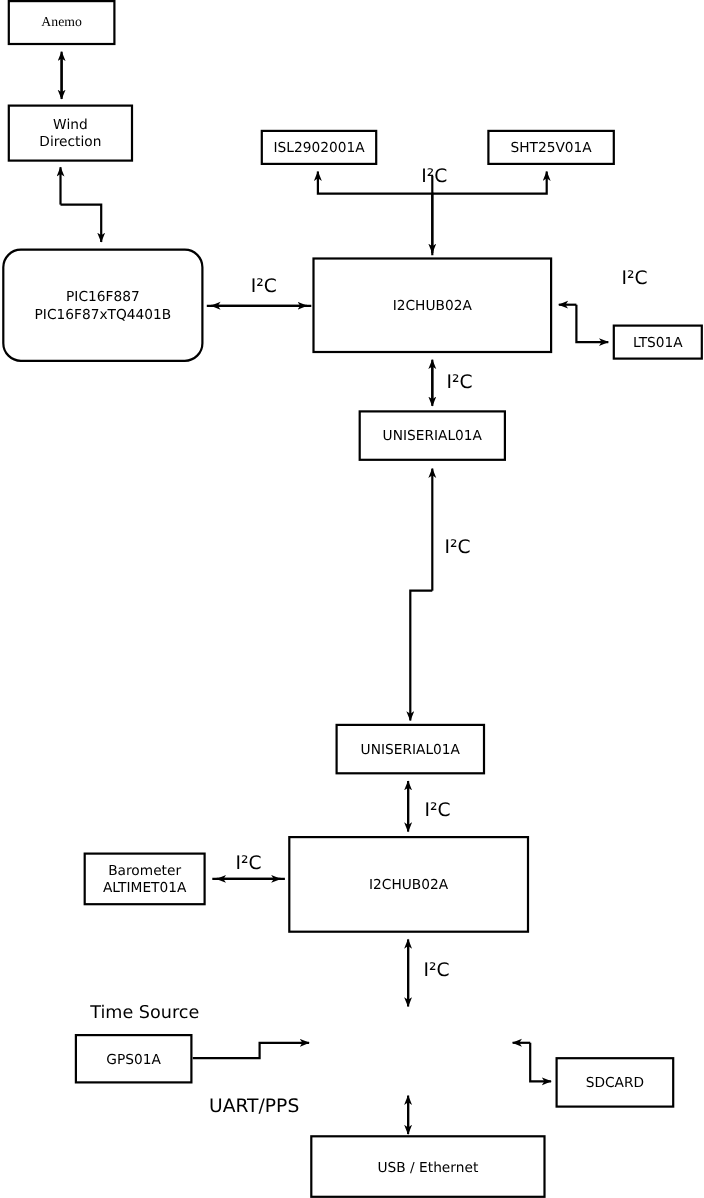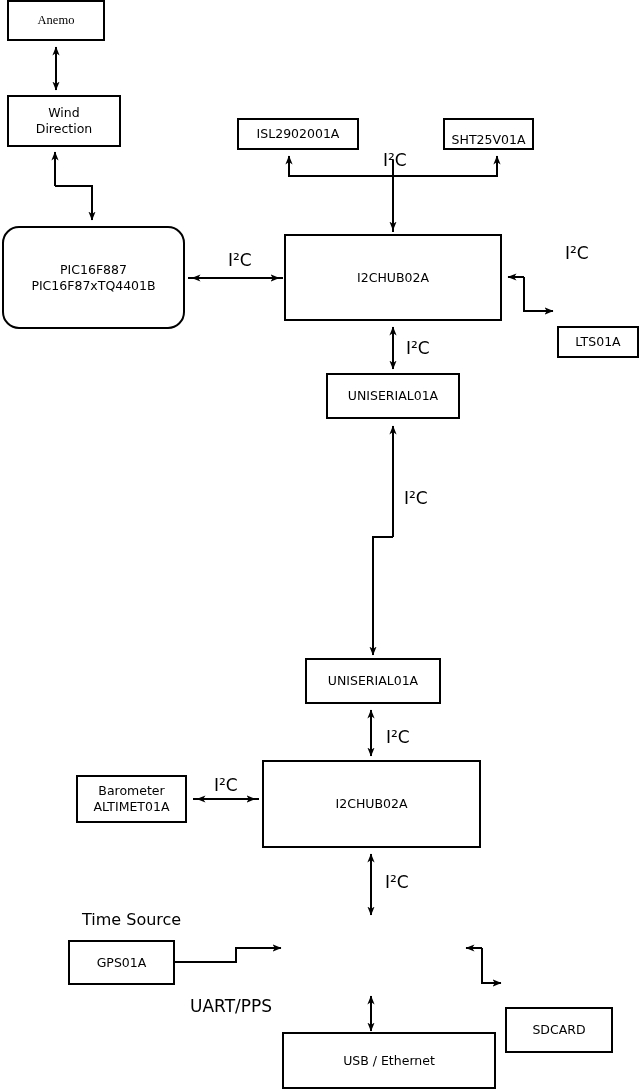--- a/index.html
+++ b/index.html
@@ -119,33 +119,33 @@
   <div class="node" style="left:7px; top:95px; width:114px; height:52px;">
     <span>Wind
 Direction</span>
   </div>
 
   <div class="node" style="left:2px; top:226px; width:183px; height:103px;border-radius:17px;">
     <span>PIC16F887
 PIC16F87xTQ4401B</span>
   </div>
 
-  <div class="node" style="left:237px; top:118px; width:122px; height:32px;">
+  <div class="node" style="left:237px; top:118px; width:106px; height:32px;">
     <span>ISL2902001A</span>
   </div>
 
-  <div class="node" style="left:443px; top:118px; width:91px; height:32px;align-items:flex-end;">
+  <div class="node" style="left:443px; top:118px; width:116px; height:32px;">
     <span>SHT25V01A</span>
   </div>
 
   <div class="node" style="left:284px; top:234px; width:218px; height:87px;">
     <span>I2CHUB02A</span>
   </div>
 
-  <div class="node" style="left:557px; top:295px; width:82px; height:32px;margin-top:31px;">
+  <div class="node" style="left:557px; top:295px; width:82px; height:32px;">
     <span>LTS01A</span>
   </div>
 
   <div class="node" style="left:326px; top:373px; width:134px; height:46px;">
     <span>UNISERIAL01A</span>
   </div>
 
   <div class="node" style="left:305px; top:658px; width:136px; height:46px;">
     <span>UNISERIAL01A</span>
   </div>
@@ -157,21 +157,21 @@
 
   <div class="node" style="left:262px; top:760px; width:219px; height:88px;">
     <span>I2CHUB02A</span>
   </div>
 
   <div class="node" style="left:68px; top:940px; width:107px; height:45px;">
     <span>GPS01A</span>
   </div>
 
 
-  <div class="node" style="left:505px; top:961px; width:108px; height:46px;margin-top:46px;">
+  <div class="node" style="left:505px; top:961px; width:108px; height:46px;">
     <span>SDCARD</span>
   </div>
 
   <div class="node" style="left:282px; top:1032px; width:214px; height:57px;">
     <span>USB / Ethernet</span>
   </div>
 
   <div class="edge-label" style="left:383px; top:150px;">I²C</div>
 
   <div class="edge-label" style="left:228px; top:250px;">I²C</div>

